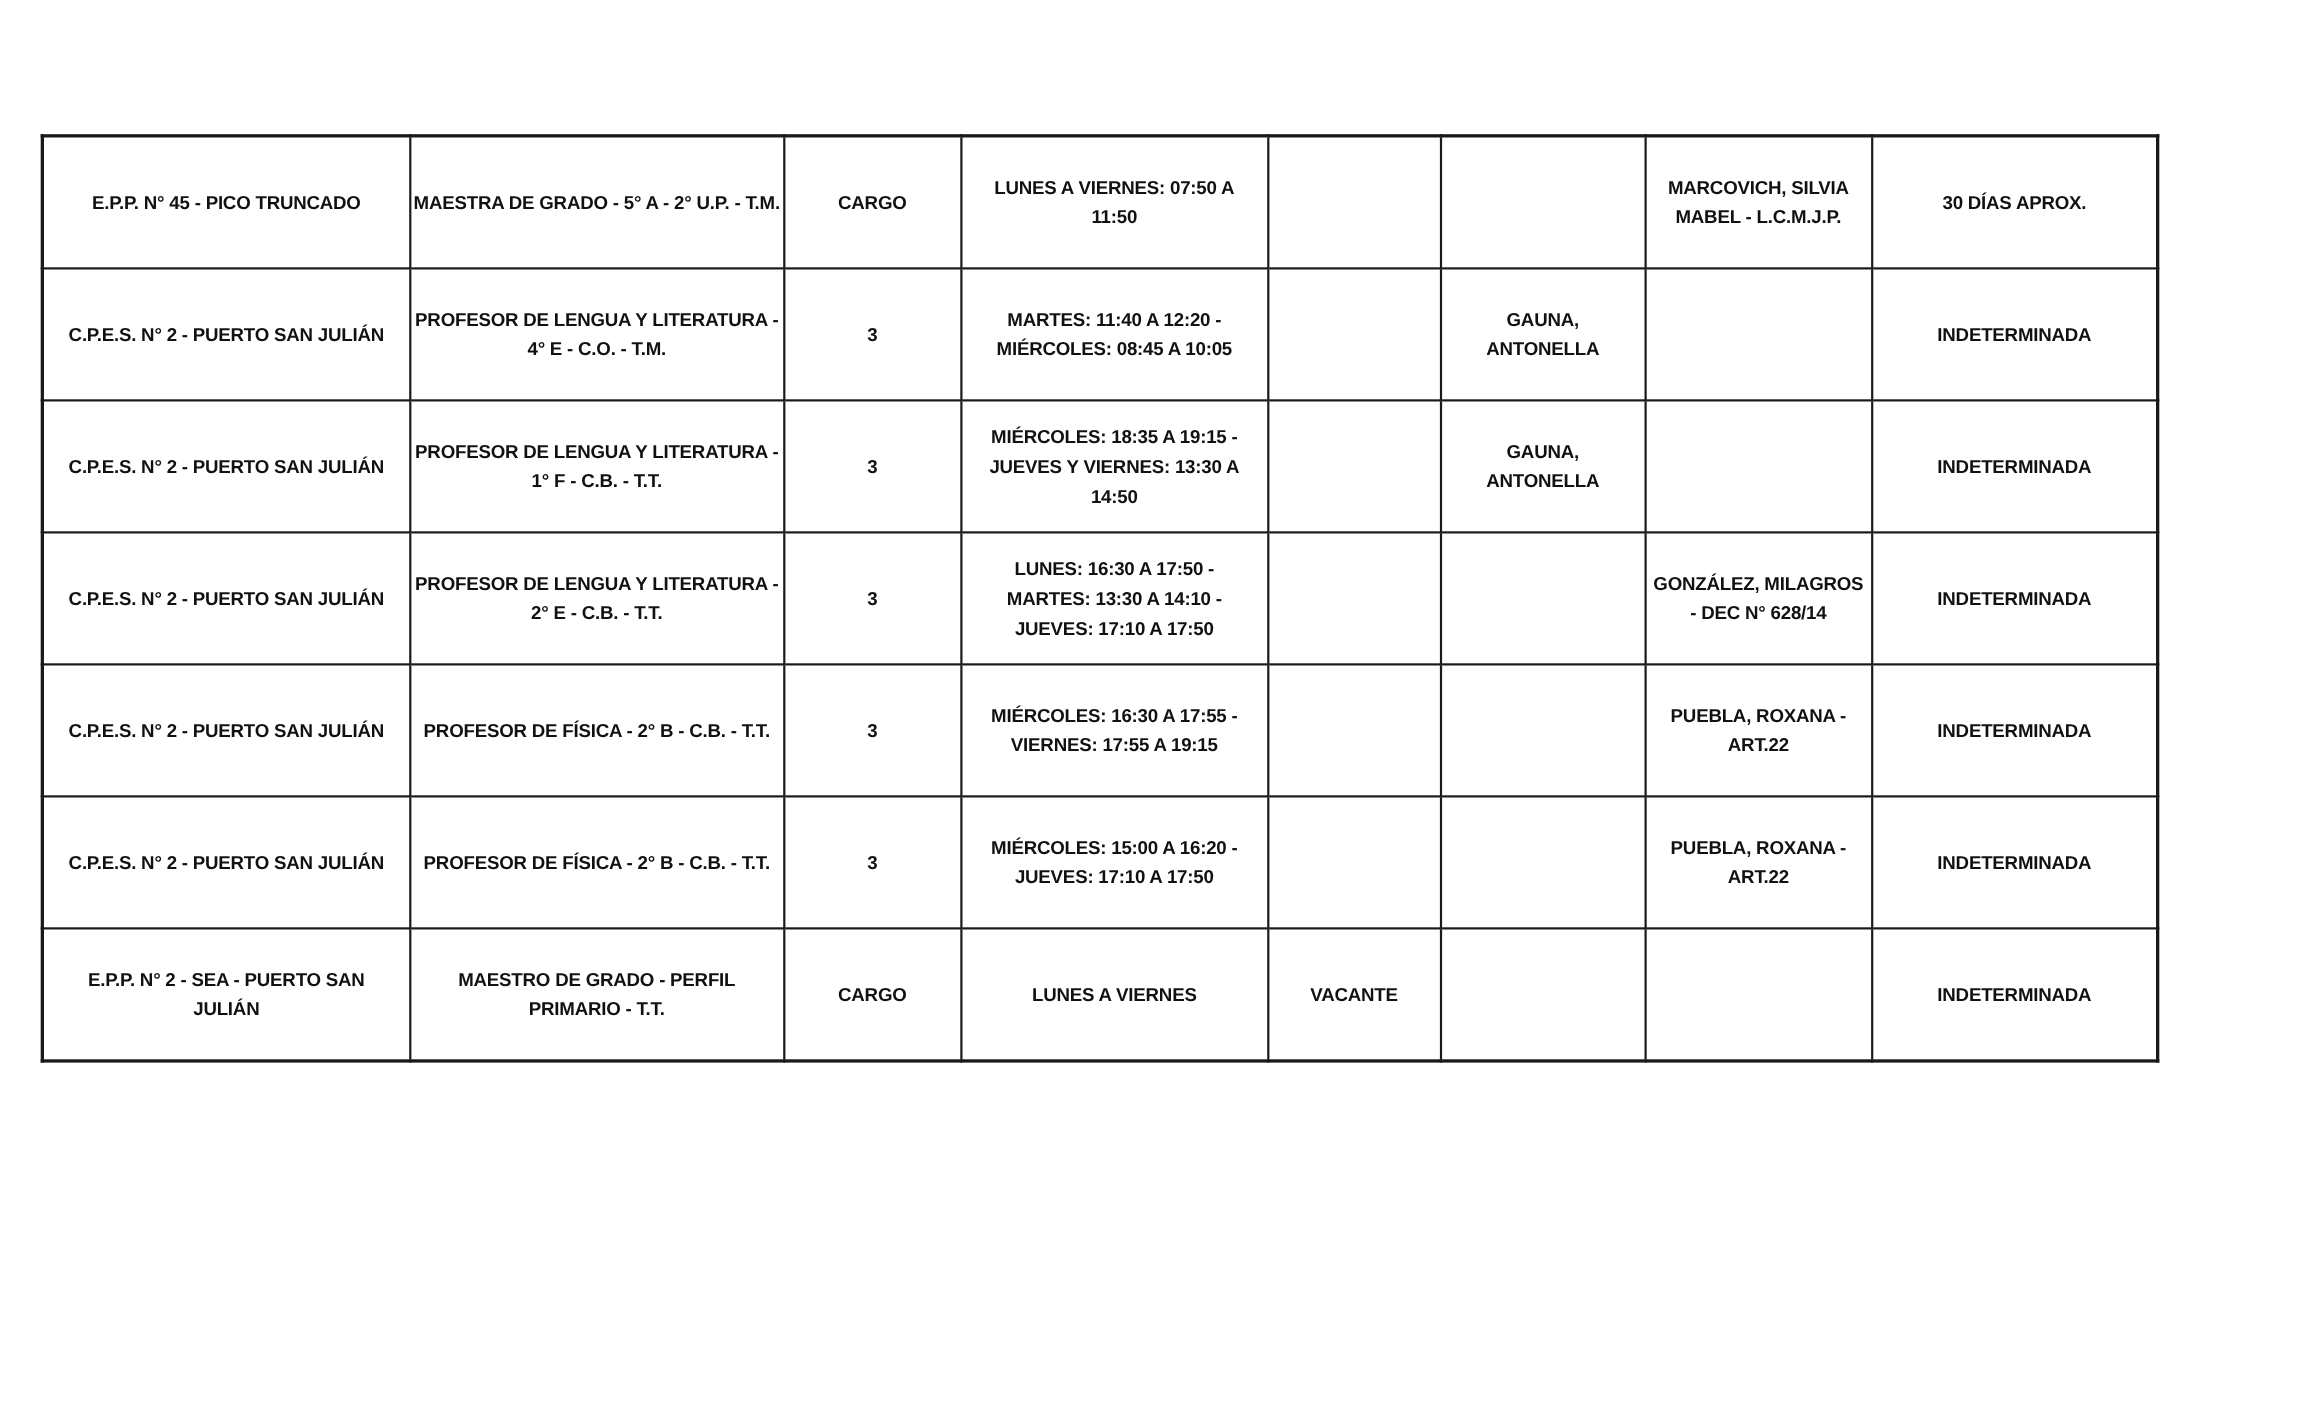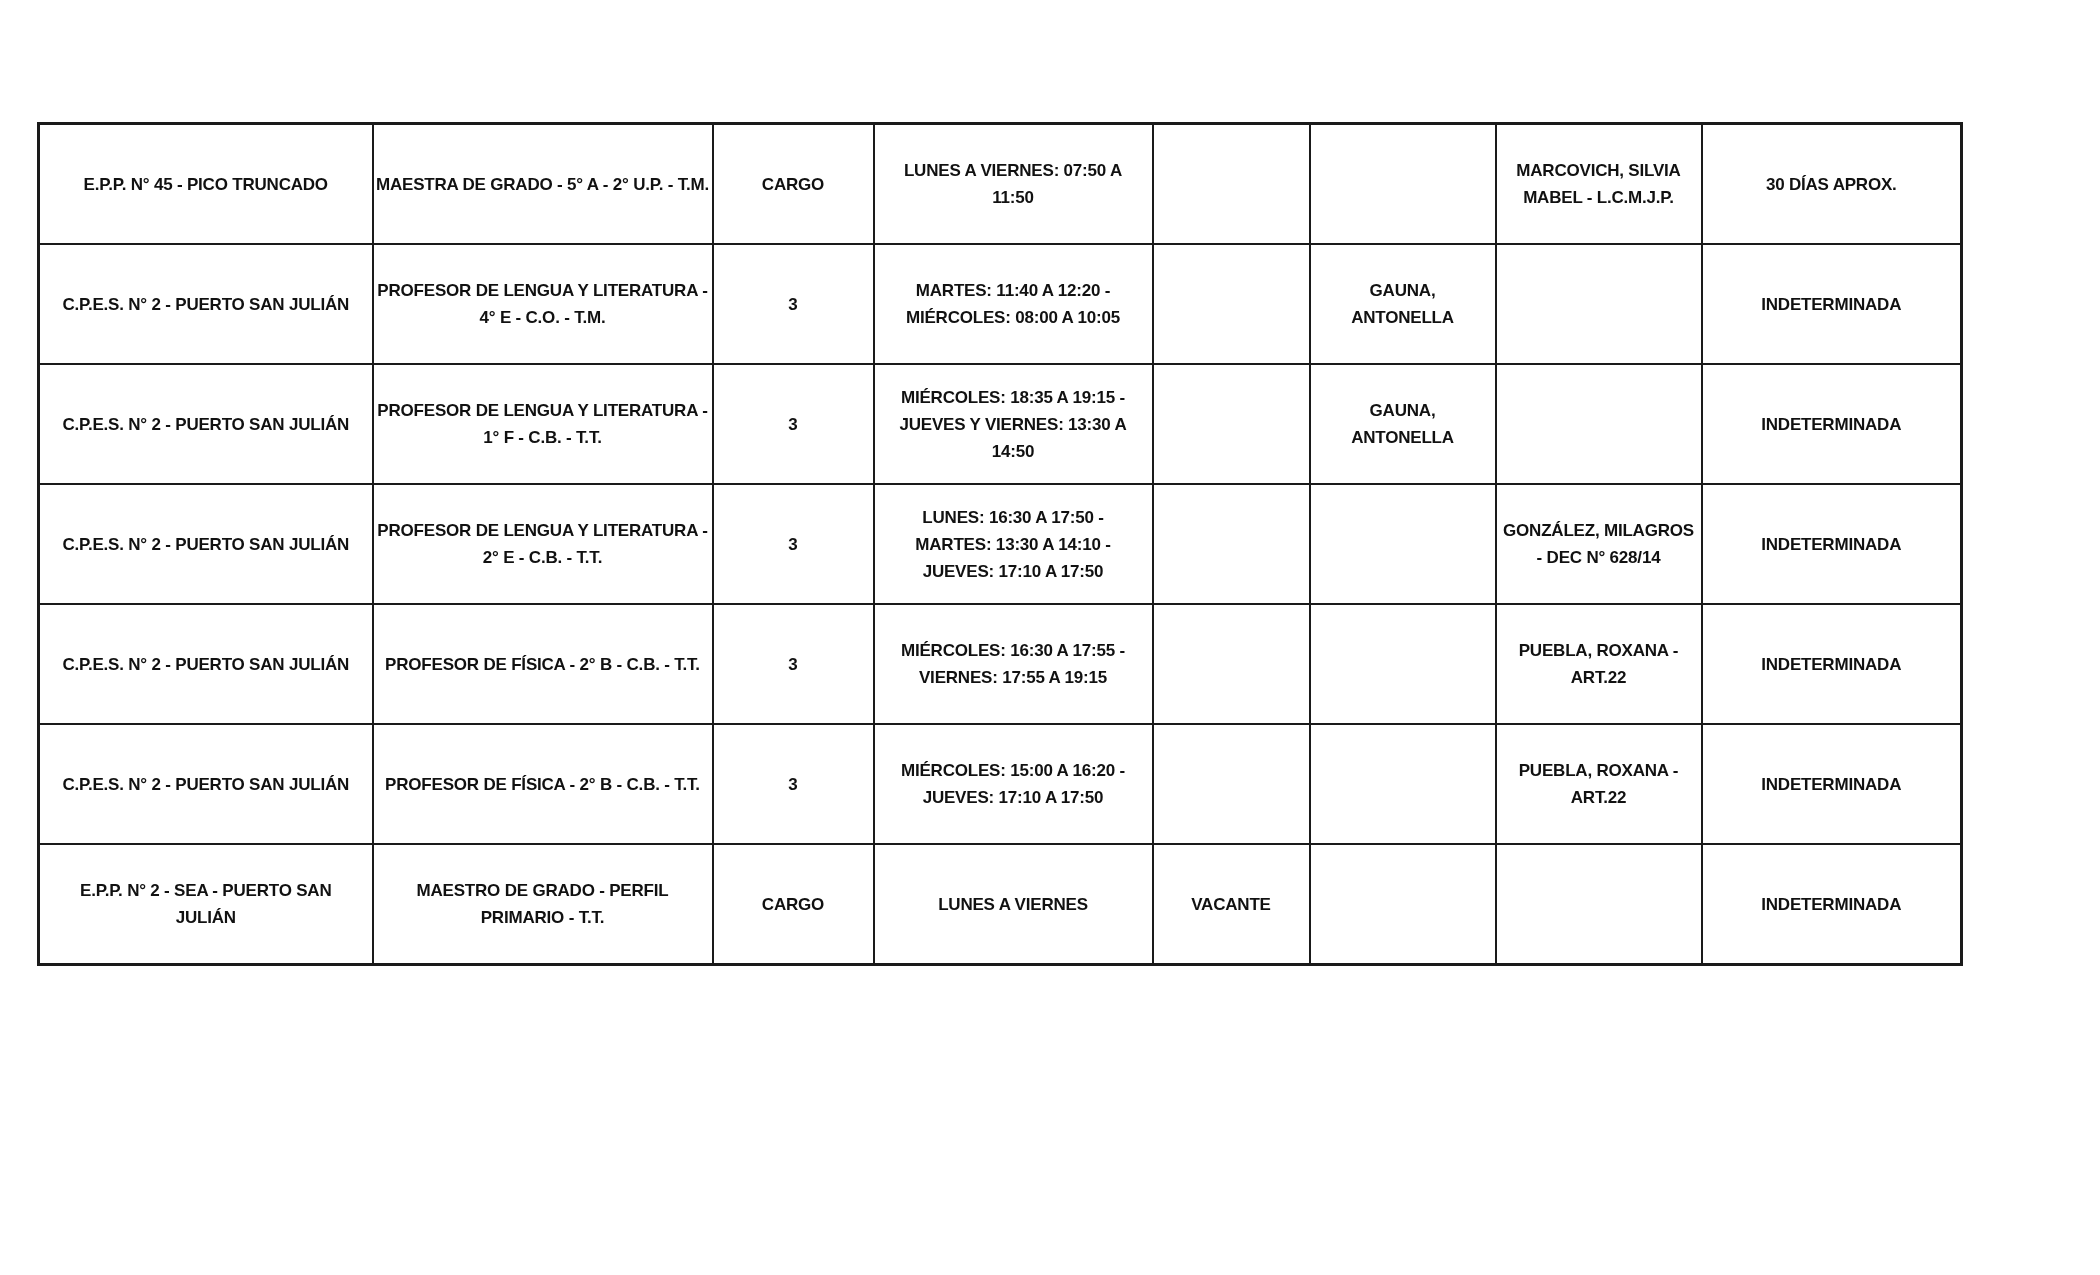--- a/index.html
+++ b/index.html
@@ -72,21 +72,21 @@
         <td><div class="ct">LUNES A VIERNES: 07:50 A 11:50</div></td>
         <td><div class="ct"></div></td>
         <td><div class="ct"></div></td>
         <td><div class="ct">MARCOVICH, SILVIA MABEL - L.C.M.J.P.</div></td>
         <td><div class="ct">30 DÍAS APROX.</div></td>
       </tr>
       <tr>
         <td><div class="ct">C.P.E.S. N° 2 - PUERTO SAN JULIÁN</div></td>
         <td><div class="ct">PROFESOR DE LENGUA Y LITERATURA - 4° E - C.O. - T.M.</div></td>
         <td><div class="ct">3</div></td>
-        <td><div class="ct">MARTES: 11:40 A 12:20 - MIÉRCOLES: 08:00 A 10:05</div></td>
+        <td><div class="ct">MARTES: 11:40 A 12:20 - MIÉRCOLES: 08:45 A 10:05</div></td>
         <td><div class="ct"></div></td>
         <td><div class="ct">GAUNA, ANTONELLA</div></td>
         <td><div class="ct"></div></td>
         <td><div class="ct">INDETERMINADA</div></td>
       </tr>
       <tr>
         <td><div class="ct">C.P.E.S. N° 2 - PUERTO SAN JULIÁN</div></td>
         <td><div class="ct">PROFESOR DE LENGUA Y LITERATURA - 1° F - C.B. - T.T.</div></td>
         <td><div class="ct">3</div></td>
         <td><div class="ct">MIÉRCOLES: 18:35 A 19:15 - JUEVES Y VIERNES: 13:30 A 14:50</div></td>

